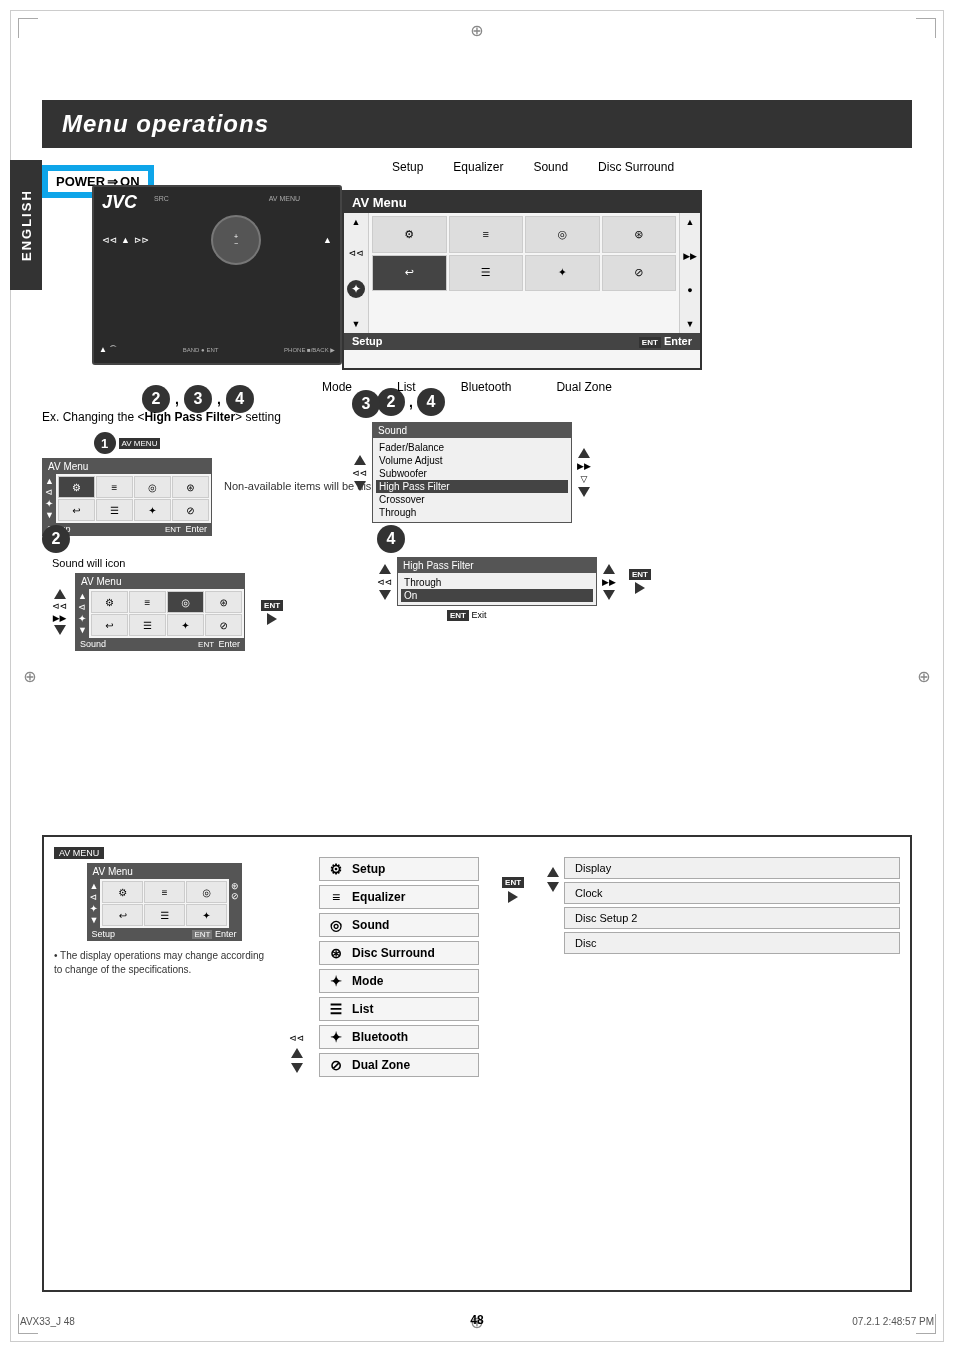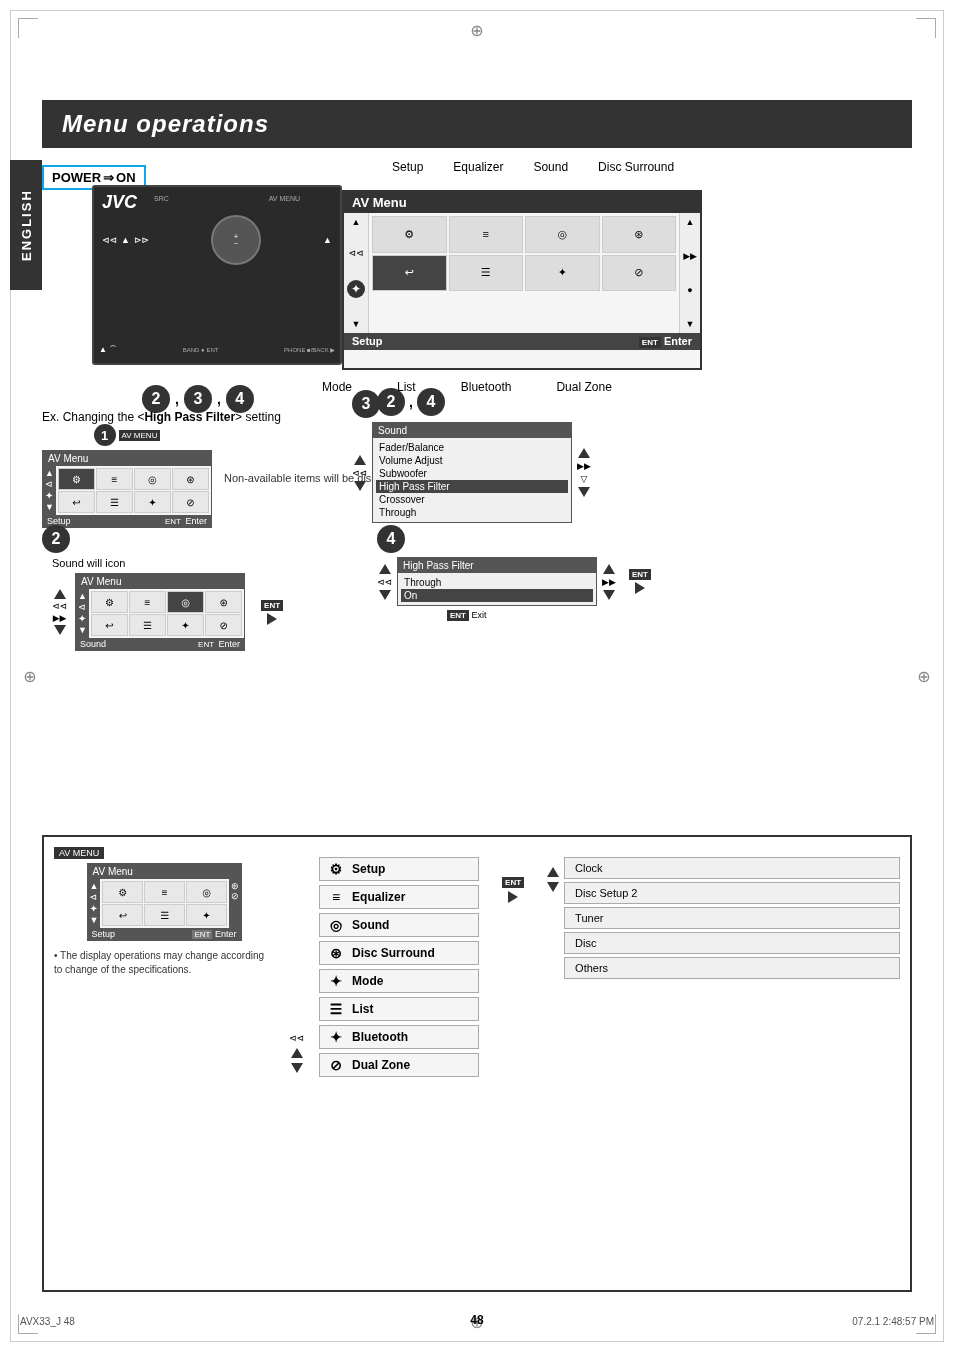--- a/index.html
+++ b/index.html
@@ -97,21 +97,21 @@
     .top-section {
       position: relative;
       height: 340px;
     }
 
     
     .power-box {
       position: absolute;
       top: 10px;
       left: 0px;
-      border: 2px solid #0ea5e9;
+      border: 6px solid #0ea5e9;
       padding: 3px 8px;
       font-size: 13px;
       font-weight: bold;
       display: flex;
       align-items: center;
       gap: 2px;
     }
 
     
     .circle-num {
@@ -556,21 +556,21 @@
 
     <div class="bottom-labels-row">
       <span>Mode</span>
       <span>List</span>
       <span>Bluetooth</span>
       <span>Dual Zone</span>
     </div>
   </div>
 
   <div style="position:absolute;top:255px;left:0;">
-    <div style="font-size:12px;">
+    <div style="font-size:12px;margin-bottom:8px;">
       Ex. Changing the &lt;<strong>High Pass Filter</strong>&gt; setting
     </div>
 
     <div style="display:flex;align-items:flex-start;gap:12px;">
 
       <div style="display:flex;flex-direction:column;align-items:center;">
         <div style="margin-bottom:4px;display:flex;align-items:center;gap:3px;">
           <span class="circle-num">1</span>
           <span style="font-size:8px;background:#333;color:#fff;padding:1px 3px;">AV MENU</span>
         </div>
@@ -810,25 +810,24 @@
       </div>
 
       <div class="mi-right">
 
         <div style="display:flex;align-items:flex-start;gap:5px;">
           <div style="display:flex;flex-direction:column;align-items:center;gap:5px;margin-top:10px;">
             <div class="tri-up"></div>
             <div class="tri-down"></div>
           </div>
           <div style="flex:1;">
+            <div class="mi-sub-item">Display</div>
             <div class="mi-sub-item">Clock</div>
             <div class="mi-sub-item">Disc Setup 2</div>
-            <div class="mi-sub-item">Tuner</div>
             <div class="mi-sub-item">Disc</div>
-            <div class="mi-sub-item">Others</div>
           </div>
         </div>
       </div>
 
     </div>
   </div>
 
 </div>
 
 <div class="page-footer">

